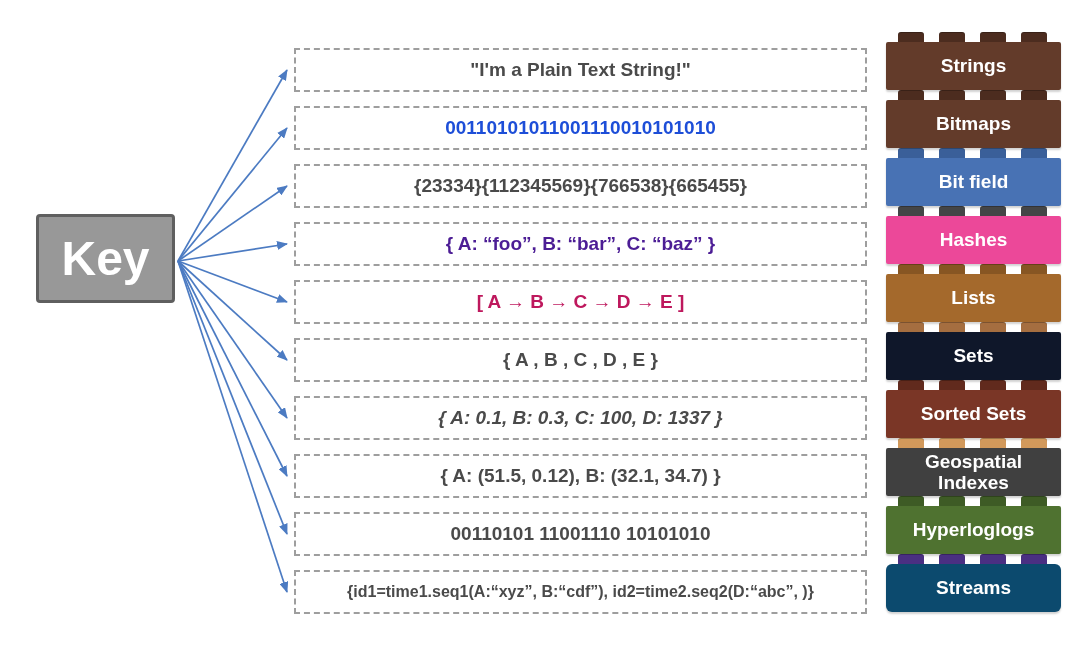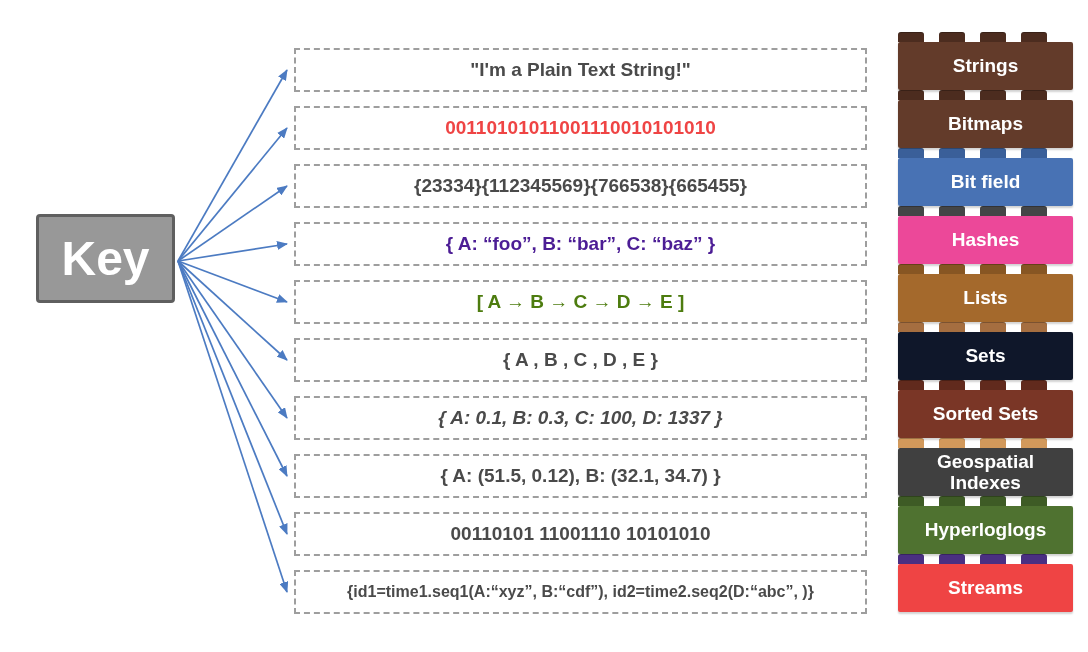--- a/index.html
+++ b/index.html
@@ -33,21 +33,21 @@
   .brick.r4{top:264px}.brick.r5{top:322px}.brick.r6{top:380px}.brick.r7{top:438px}
   .brick.r8{top:496px}.brick.r9{top:554px}
   .studs{position:absolute;left:0;top:0;width:175px;height:10px;}
   .studs i{
     position:absolute;top:0;width:26px;height:10px;display:block;
     border-radius:3px 3px 0 0;box-shadow:0 1px 0 rgba(0,0,0,0.25) inset;
   }
   .studs i:nth-child(1){left:16px}.studs i:nth-child(2){left:57px}
   .studs i:nth-child(3){left:98px}.studs i:nth-child(4){left:139px}
   .brick-body{
-    position:absolute;left:16px;top:10px;width:175px;height:48px;border-radius:2px;
+    position:absolute;left:4px;top:10px;width:175px;height:48px;border-radius:2px;
     display:flex;align-items:center;justify-content:center;text-align:center;
     font-weight:bold;font-size:19px;line-height:1.12;color:#ffffff;
     padding:0 6px;box-sizing:border-box;
     box-shadow:0 2px 2px rgba(0,0,0,0.18);
   }
 </style>
 </head>
 <body>
 
 <div id="canvas">
@@ -70,30 +70,30 @@
       <line x1="178" y1="261" x2="287" y2="360" stroke="#4C7BC2" stroke-width="1.7" marker-end="url(#ah)"></line>
       <line x1="178" y1="261" x2="287" y2="418" stroke="#4C7BC2" stroke-width="1.7" marker-end="url(#ah)"></line>
       <line x1="178" y1="261" x2="287" y2="476" stroke="#4C7BC2" stroke-width="1.7" marker-end="url(#ah)"></line>
       <line x1="178" y1="261" x2="287" y2="534" stroke="#4C7BC2" stroke-width="1.7" marker-end="url(#ah)"></line>
       <line x1="178" y1="261" x2="287" y2="592" stroke="#4C7BC2" stroke-width="1.7" marker-end="url(#ah)"></line>
     </svg>
 
   <div class="vbox r0" style="border-color: rgb(158, 158, 158); color: rgb(74, 74, 74);">
       <span>"I'm a Plain Text String!"</span>
     </div>
-  <div class="vbox r1" style="border-color: rgb(158, 158, 158); color: #ef4444;">
+  <div class="vbox r1" style="border-color: rgb(158, 158, 158); color: #1d4ed8;">
       <span>00110101011001110010101010</span>
     </div>
   <div class="vbox r2" style="border-color: rgb(158, 158, 158); color: rgb(74, 74, 74);">
       <span>{23334}{112345569}{766538}{665455}</span>
     </div>
   <div class="vbox r3" style="border-color: rgb(158, 158, 158); color: #4c1d95;">
       <span>{ A: “foo”, B: “bar”, C: “baz”  }</span>
     </div>
-  <div class="vbox r4" style="border-color: rgb(158, 158, 158); color: #4d7c0f;">
+  <div class="vbox r4" style="border-color: rgb(158, 158, 158); color: #be185d;">
       <span>[ A → B → C → D → E ]</span>
     </div>
   <div class="vbox r5" style="border-color: rgb(158, 158, 158); color: rgb(74, 74, 74);">
       <span>{ A , B , C , D , E }</span>
     </div>
   <div class="vbox r6" style="border-color: rgb(158, 158, 158); color: rgb(74, 74, 74); font-style: italic;">
       <span>{ A: 0.1, B: 0.3, C: 100, D: 1337 }</span>
     </div>
   <div class="vbox r7" style="border-color: rgb(158, 158, 158); color: rgb(74, 74, 74);">
       <span>{ A: (51.5, 0.12), B: (32.1, 34.7)  }</span>
@@ -186,16 +186,16 @@
       </div>
       <div class="brick-body" style="background: rgb(79, 114, 48);">Hyperloglogs</div>
     </div>
   <div class="brick r9">
       <div class="studs">
         <i style="background: rgb(74, 47, 130);"></i>
         <i style="background: rgb(74, 47, 130);"></i>
         <i style="background: rgb(74, 47, 130);"></i>
         <i style="background: rgb(74, 47, 130);"></i>
       </div>
-      <div class="brick-body" style="background: #ef4444;">Streams</div>
+      <div class="brick-body" style="background: #0c4a6e; border-radius: 6px;">Streams</div>
     </div>
 
 </div>
 
 </body></html>

